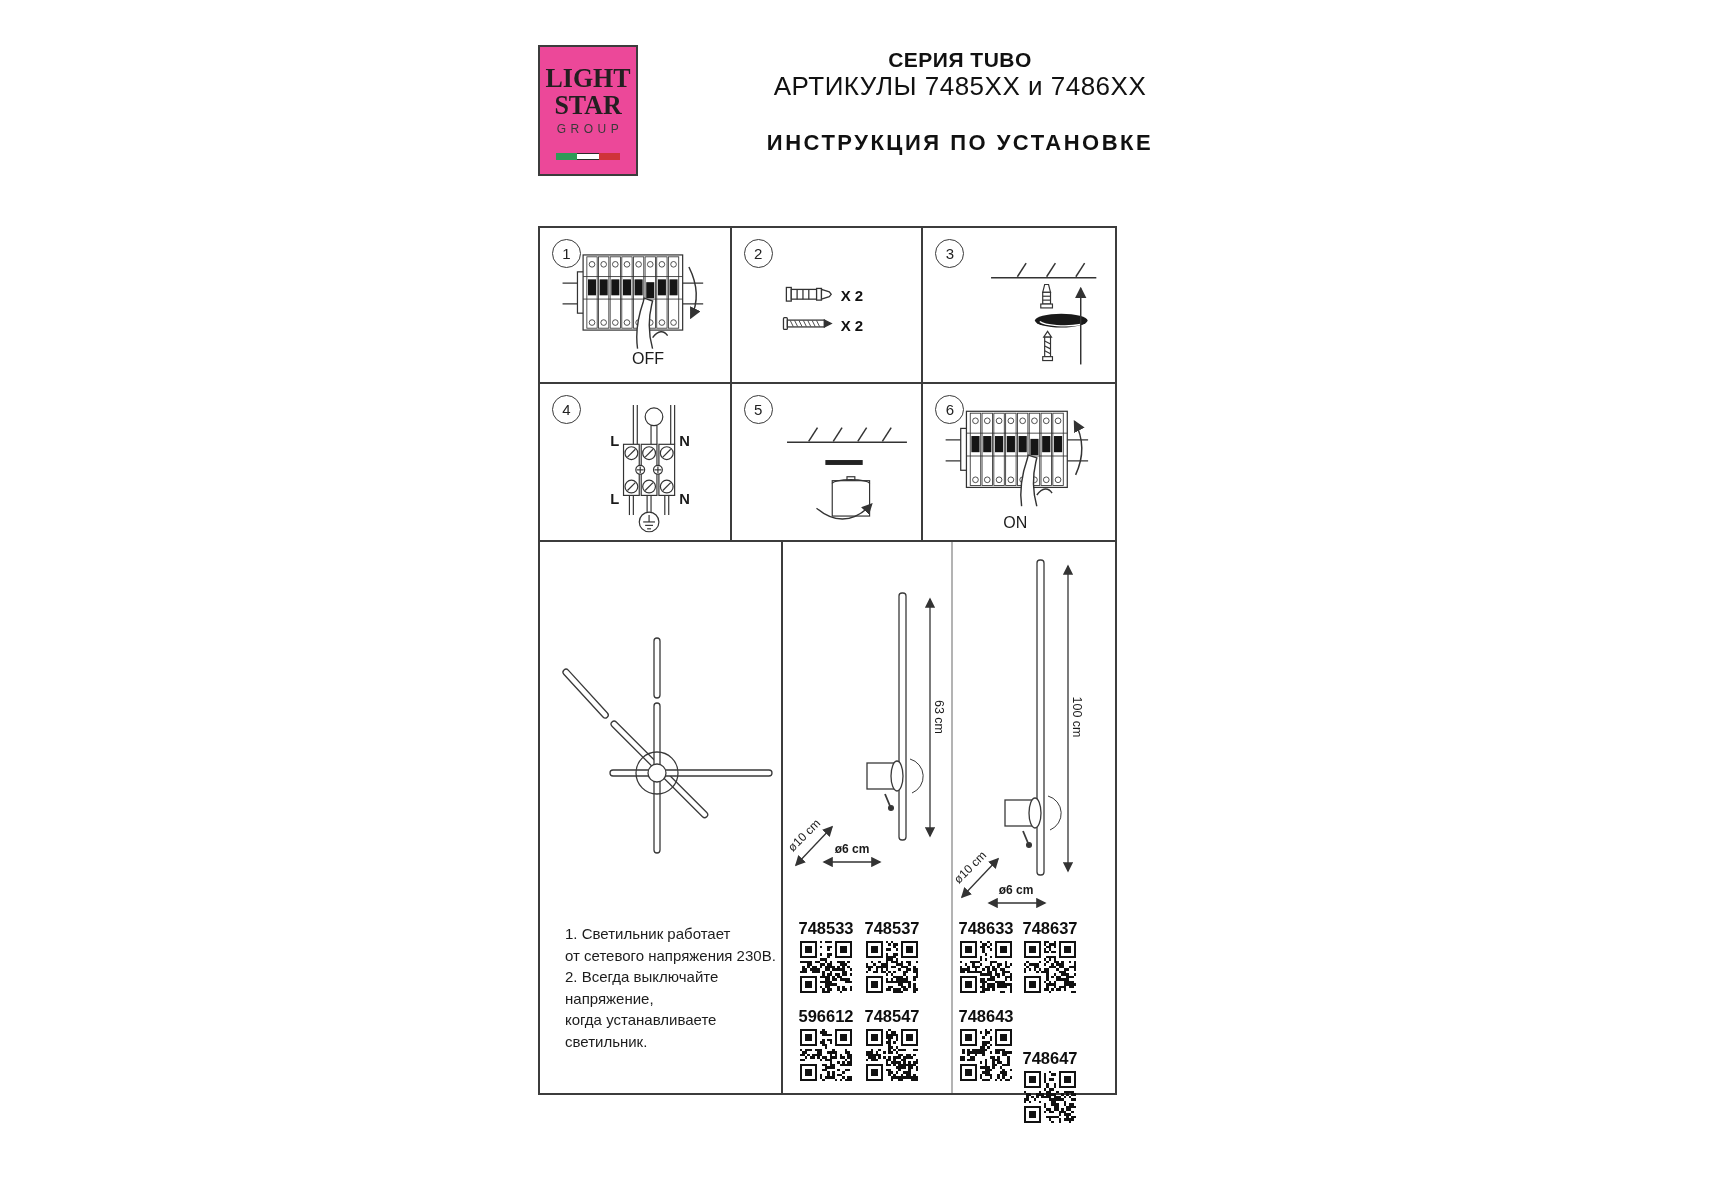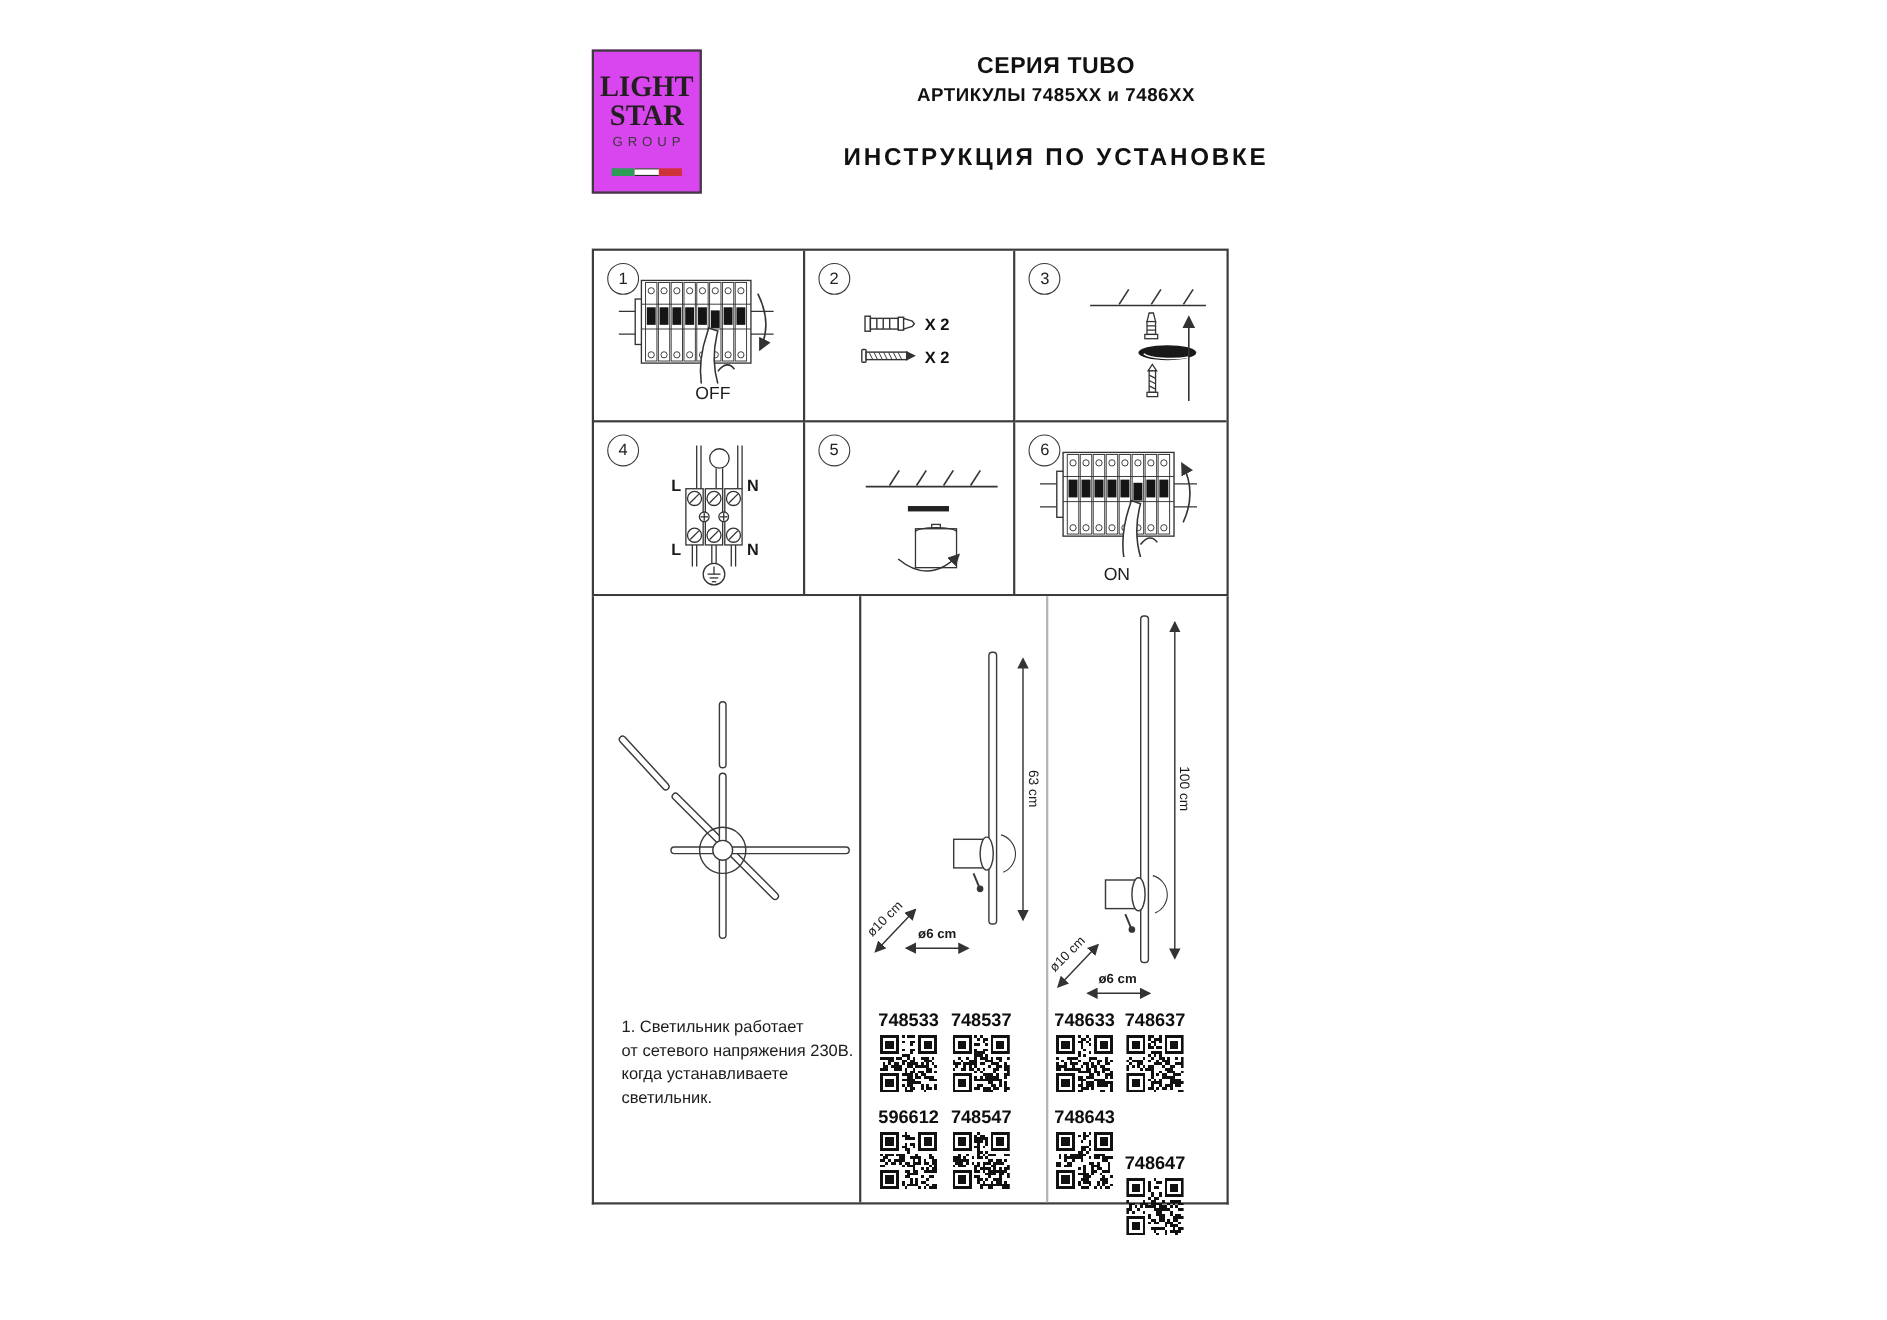--- a/index.html
+++ b/index.html
@@ -1,34 +1,34 @@
 <!DOCTYPE html>
 <html><head>
 <meta charset="utf-8">
 <style>
   * { margin:0; padding:0; box-sizing:border-box; }
   body { background:#ffffff; font-family:"Liberation Sans", sans-serif; }
   .page { position:relative; width:1715px; height:1200px; background:#fff; overflow:hidden; color:#1a1a1a; }
 
   
   .logo-box { position:absolute; left:538px; top:45px; width:100px; height:131px;
-    border:2px solid #3c3c3c; background:#d946ef; text-align:center; }
+    border:2px solid #3c3c3c; background:#ec4899; text-align:center; }
   .logo-light, .logo-star { font-family:"Liberation Serif", serif; font-weight:bold;
     font-size:27px; line-height:27px; letter-spacing:0px; color:#231f20; transform:scaleX(.96); }
   .logo-light { margin-top:18px; }
   .logo-group { font-size:12px; letter-spacing:4.5px; color:#3a3a3a; margin-top:3px; text-indent:4px; }
   .logo-flag { position:absolute; left:16px; bottom:14px; width:64px; height:7px; display:flex; }
   .logo-flag .f-green { flex:1; background:#2e9b57; }
   .logo-flag .f-white { flex:1; background:#fff; border-top:1.5px solid #2b2b2b; border-bottom:1.5px solid #2b2b2b; }
   .logo-flag .f-red { flex:1; background:#cf3339; }
 
   
   .header-text { position:absolute; left:730px; top:46px; width:460px; text-align:center; color:#111; }
   .h-series   { font-size:21px; font-weight:bold; letter-spacing:.5px; line-height:27px; }
-  .h-articles { font-size:17px; font-weight:bold; letter-spacing:.5px; line-height:27px; }
+  .h-articles { font-size:26px; font-weight:normal; letter-spacing:.5px; line-height:27px; }
   .h-instr1   { font-size:22px; font-weight:bold; letter-spacing:2.5px; line-height:27px; margin-top:29px; }
   .h-instr2   { font-size:22px; font-weight:bold; letter-spacing:.5px; line-height:27px; }
 
   
   .steps-grid { position:absolute; left:538px; top:226px; width:579px; height:316px;
     display:grid; grid-template-columns:1fr 1fr 1fr; grid-template-rows:1fr 1fr;
     border:2px solid #3c3c3c; background:#fff; }
   .step-cell { position:relative; border-right:2px solid #3c3c3c; border-bottom:2px solid #3c3c3c; }
   .step-cell:nth-child(3n) { border-right:none; }
   .step-cell:nth-child(n+4) { border-bottom:none; }
@@ -307,20 +307,21 @@
         <rect x="114" y="158" width="6" height="150" rx="3"></rect>
         <rect x="70" y="225" width="162" height="6" rx="3"></rect>
         <circle cx="117" cy="228" r="21" fill="none"></circle>
         <circle cx="117" cy="228" r="9" fill="#fff"></circle>
       </g>
     </svg>
 
     <div class="notes">
       <div>1. Светильник работает</div>
       <div>от сетевого напряжения 230В.</div>
+      <div>2. Всегда выключайте напряжение,</div>
       <div>когда устанавливаете светильник.</div>
     </div>
 
     <svg class="lamp-svg" style="left:242px; top:13px;" width="170" height="330" viewBox="0 0 170 330">
       <g stroke="#3a3a3a" stroke-width="1.3" fill="#fff">
         <rect x="117" y="38" width="7" height="247" rx="3"></rect>
         <rect x="85" y="208" width="30" height="26"></rect>
         <ellipse cx="115" cy="221" rx="6" ry="15"></ellipse>
         <path d="M128,204 A 18 18 0 0 1 130,238" fill="none" stroke-width="1"></path>
         <line x1="103" y1="239" x2="108" y2="251" stroke-width="1.8"></line>

